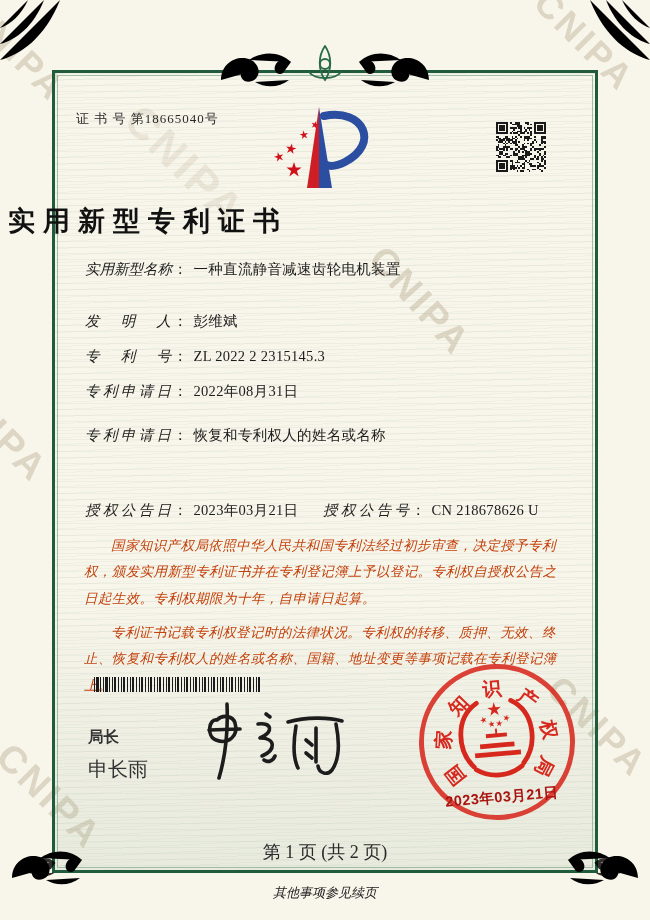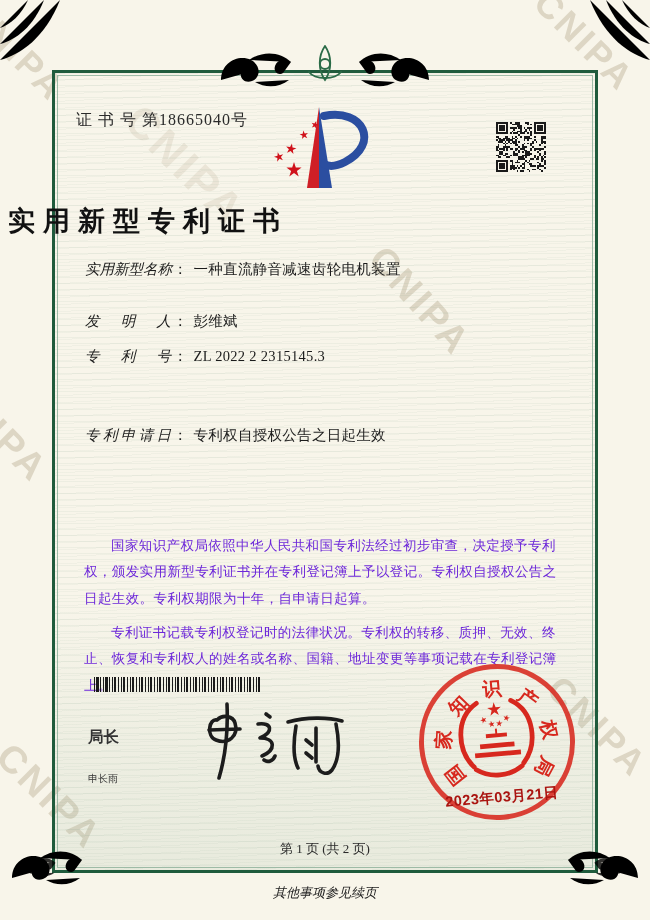--- a/index.html
+++ b/index.html
@@ -29,57 +29,57 @@
       repeating-linear-gradient(180deg, rgba(110,150,125,0.08) 0 1px, transparent 1px 6px),
       repeating-linear-gradient(177deg, rgba(110,150,125,0.06) 0 1px, transparent 1px 7px);
   }
   .frame::after{
     content:"";position:absolute;left:0;right:0;bottom:0;height:34%;pointer-events:none;
     background:linear-gradient(180deg, rgba(150,180,155,0) 0%, rgba(150,180,155,0.10) 55%, rgba(150,180,155,0.16) 100%);
   }
   .ornament{position:absolute;z-index:4;pointer-events:none;}
   .ornament svg path, .ornament svg circle{stroke:#2a6b47;fill:none;stroke-width:1.8;stroke-linecap:round;}
   
-  .cert-number{position:absolute;z-index:5;left:76px;top:110px;font-size:16px;letter-spacing:1px;color:#2a2a2a;}
+  .cert-number{position:absolute;z-index:5;left:76px;top:110px;font-size:13px;letter-spacing:1px;color:#2a2a2a;}
   .logo{position:absolute;z-index:5;left:266px;top:104px;width:122px;height:94px;}
   .qr{position:absolute;z-index:5;left:496px;top:122px;width:50px;height:50px;}
   .title{
     position:absolute;z-index:5;left:0;right:0;top:203px;text-align:left;
     font-size:27px;font-weight:700;letter-spacing:8px;padding-left:8px;color:#111;
   }
   
   .field-row{position:absolute;z-index:5;left:85px;font-size:14.5px;font-weight:500;color:#1c1c1c;white-space:nowrap;}
   .flabel{display:inline-block;width:86px;text-align:justify;text-align-last:justify;vertical-align:bottom;font-style:italic;}
   .fcolon{display:inline-block;margin:0 6px 0 2px;}
   .fvalue{letter-spacing:0.3px;margin-top:24px;}
   .pair2{position:absolute;left:238px;top:0;white-space:nowrap;}
   
   .paras{position:absolute;z-index:5;left:84px;right:86px;top:533px;
-    font-size:13.5px;line-height:1.95;letter-spacing:0.4px;color:#6d28d9;}
+    font-style:italic;font-size:13.5px;line-height:1.95;letter-spacing:0.4px;color:#c2410c;}
   .paras p{margin:0 0 8px 0;text-indent:2em;}
   
   .barcode{position:absolute;z-index:5;left:94px;top:677px;width:168px;height:15px;
     background:repeating-linear-gradient(90deg,
       #1b1b1b 0 1px, transparent 1px 2px,
       #1b1b1b 2px 4.5px, transparent 4.5px 6px,
       #1b1b1b 6px 6.8px, transparent 6.8px 9px);}
   .sig-title{position:absolute;z-index:5;left:88px;top:727px;font-family:"Liberation Sans","DejaVu Sans",sans-serif;font-size:15.5px;font-weight:700;color:#333;}
-  .sig-name{position:absolute;z-index:5;left:88px;top:756px;font-family:"Liberation Sans","DejaVu Sans",sans-serif;font-size:10px;font-weight:500;color:#333;margin-top:16px;}
+  .sig-name{position:absolute;z-index:5;left:88px;top:756px;font-family:"Liberation Sans","DejaVu Sans",sans-serif;font-size:20px;font-weight:500;color:#333;}
   .signature{position:absolute;z-index:5;left:192px;top:692px;width:160px;height:95px;}
   .signature path{stroke:#1c1c1c;stroke-width:3.6;fill:none;stroke-linecap:round;stroke-linejoin:round;}
   
   .seal{position:absolute;z-index:6;left:419px;top:664px;width:156px;height:156px;transform:rotate(-5deg);}
   .seal-ring{position:absolute;inset:0;border:5px solid rgba(215,40,30,0.88);border-radius:50%;box-sizing:border-box;}
   .seal-char{position:absolute;left:50%;top:50%;transform-origin:0 0;
     font-family:"Liberation Sans","DejaVu Sans",sans-serif;font-weight:700;font-size:19px;color:#d7281e;}
   .seal-emblem{position:absolute;left:50%;top:50%;transform:translate(-50%,-56%);width:92px;height:96px;}
   .seal-date{position:absolute;left:0;right:0;bottom:13px;text-align:center;
     font-family:"Liberation Sans","DejaVu Sans",sans-serif;font-weight:700;font-size:14.5px;color:#aa1410;letter-spacing:0.5px;}
   
-  .footer-page{position:absolute;z-index:5;left:0;right:0;top:840px;text-align:center;font-size:13px;color:#2a2a2a;}
+  .footer-page{position:absolute;z-index:5;left:0;right:0;top:840px;text-align:center;font-size:18px;color:#2a2a2a;}
   .footer-note{position:absolute;z-index:5;left:0;right:0;top:884px;text-align:center;font-style:italic;font-size:13px;color:#222;}
 </style>
 </head>
 <body>
 
 <div class="page">
 
   <svg width="0" height="0" style="position:absolute" aria-hidden="true">
     <defs>
       <polygon id="star" points="0,-10 2.25,-3.09 9.51,-3.09 3.63,1.18 5.88,8.09 0,3.82 -5.88,8.09 -3.63,1.18 -9.51,-3.09 -2.25,-3.09"></polygon>
@@ -465,22 +465,31 @@
 
   <div class="field-row" style="top:260px">
     <span class="flabel">实用新型名称</span><span class="fcolon">：</span><span class="fvalue">一种直流静音减速齿轮电机装置</span>
   </div>
   <div class="field-row" style="top:312px">
     <span class="flabel">发明人</span><span class="fcolon">：</span><span class="fvalue">彭维斌</span>
   </div>
   <div class="field-row" style="top:347px">
     <span class="flabel">专利号</span><span class="fcolon">：</span><span class="fvalue">ZL 2022 2 2315145.3</span>
   </div>
+  <div class="field-row" style="top:382px">
+    <span class="flabel">专利申请日</span><span class="fcolon">：</span><span class="fvalue">2022年08月31日</span>
+  </div>
   <div class="field-row" style="top:426px">
-    <span class="flabel">专利申请日</span><span class="fcolon">：</span><span class="fvalue">专利权自授权公告之日起生效</span>
+    <span class="flabel">专利申请日</span><span class="fcolon">：</span><span class="fvalue">恢复和专利权人的姓名或名称</span>
+  </div>
+  <div class="field-row" style="top:501px">
+    <span class="flabel">授权公告日</span><span class="fcolon">：</span><span class="fvalue">2023年03月21日</span>
+    <span class="pair2">
+      <span class="flabel">授权公告号</span><span class="fcolon">：</span><span class="fvalue">CN 218678626 U</span>
+    </span>
   </div>
 
   <div class="paras">
     <p>国家知识产权局依照中华人民共和国专利法经过初步审查，决定授予专利权，颁发实用新型专利证书并在专利登记簿上予以登记。专利权自授权公告之日起生效。专利权期限为十年，自申请日起算。</p>
     <p>专利证书记载专利权登记时的法律状况。专利权的转移、质押、无效、终止、恢复和专利权人的姓名或名称、国籍、地址变更等事项记载在专利登记簿上。</p>
   </div>
 
   <div class="barcode"></div>
   <div class="sig-title">局长</div>
   <div class="sig-name">申长雨</div>

